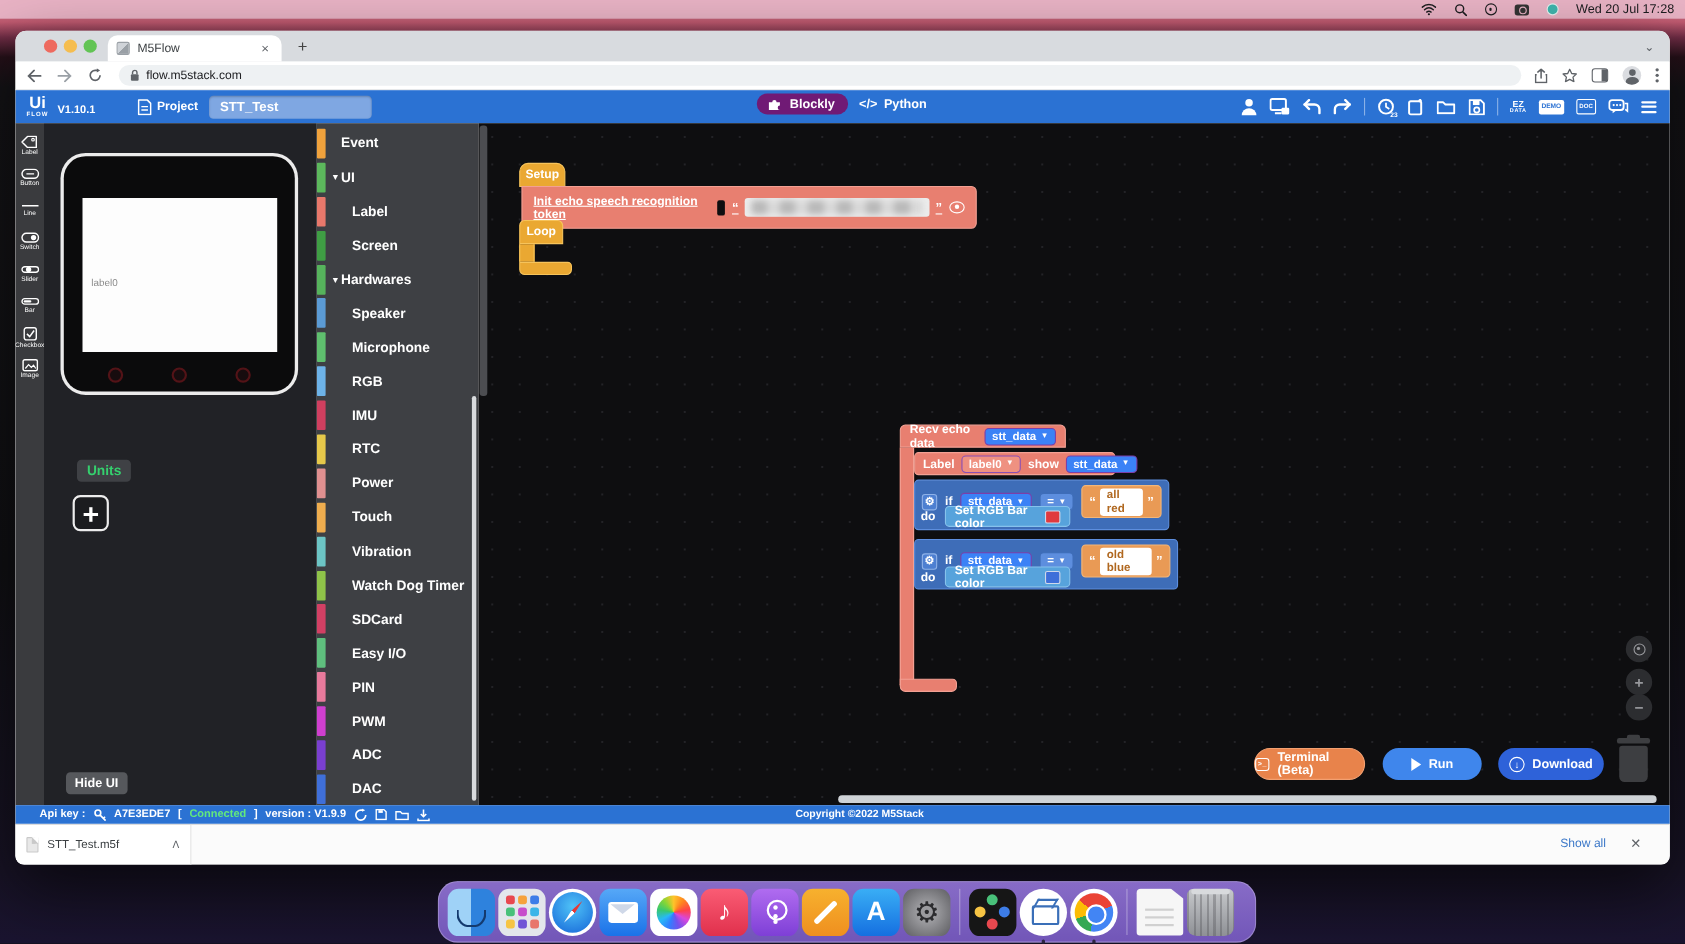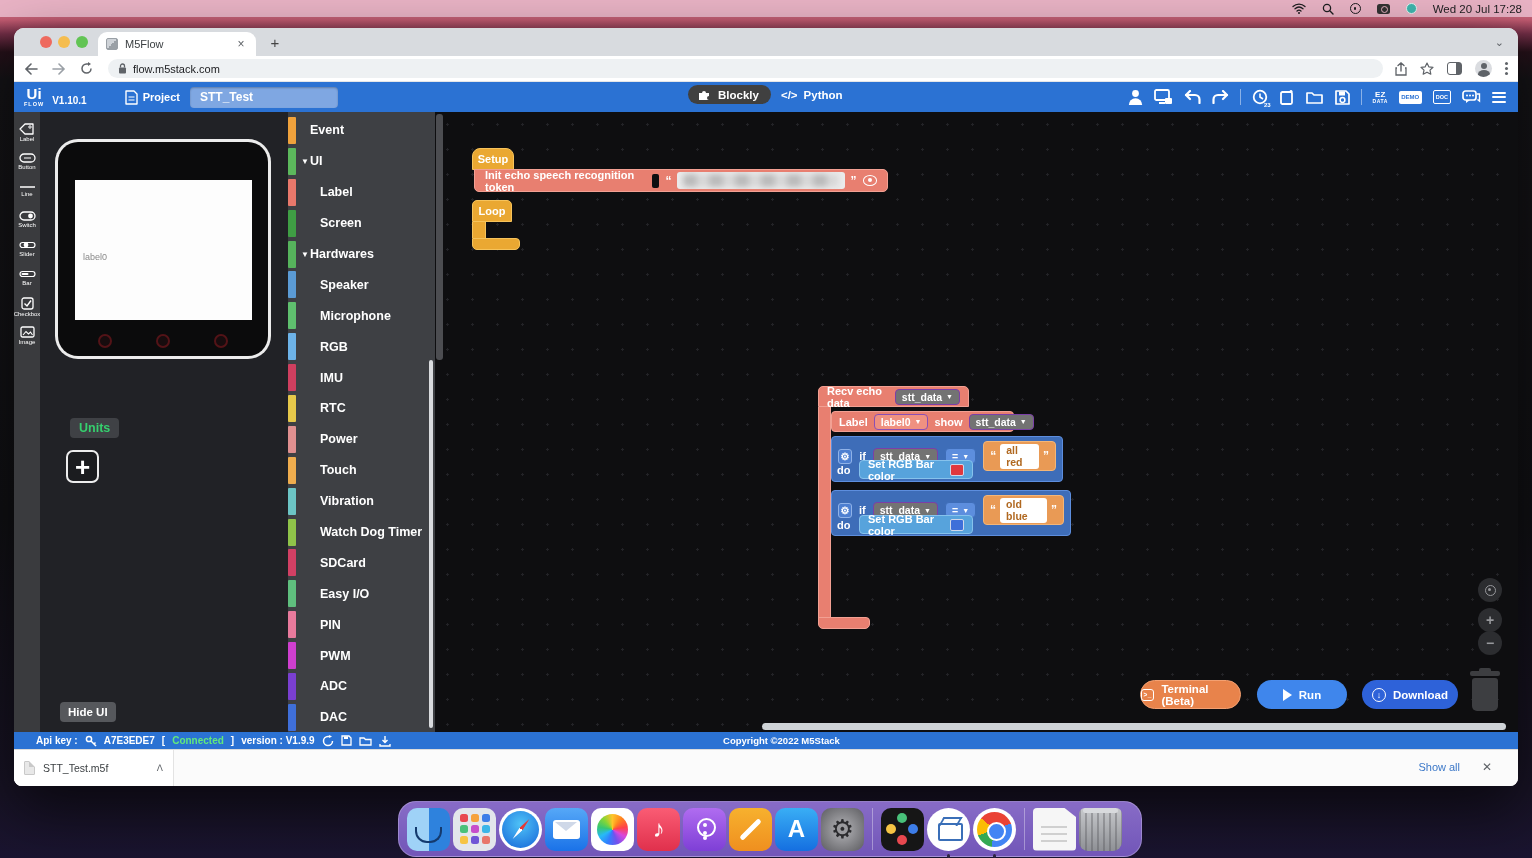--- a/index.html
+++ b/index.html
@@ -60,21 +60,21 @@
   
   #appheader { left:0; top:54px; width:1504px; height:30px; background:#2b72d3; display:flex; align-items:center; color:#fff; }
   #logo { display:flex; flex-direction:column; align-items:center; margin-left:10px; line-height:1; }
   #logo .ui { font-weight:bold; font-size:15px; letter-spacing:0; }
   #logo .flow { font-weight:bold; font-size:5.5px; letter-spacing:1px; margin-top:1px; }
   #ver { font-size:10px; font-weight:bold; margin-left:8px; margin-top:6px; }
   #project-btn { display:flex; align-items:center; gap:5px; margin-left:38px; font-size:11px; font-weight:bold; }
   #project-name { margin-left:10px; width:148px; height:21px; background:#7fa7e2; border:none; border-radius:4px;
     color:#fff; font-size:12px; font-weight:bold; padding:0 10px; font-family:"Liberation Sans",sans-serif; box-shadow:inset 0 1px 2px rgba(0,0,0,.25); }
   #mode-toggle { position:absolute; left:674px; top:3px; display:flex; align-items:center; }
-  #blockly-btn { display:flex; align-items:center; gap:6px; background:#404040; border-radius:12px; padding:3px 12px 3px 10px;
+  #blockly-btn { display:flex; align-items:center; gap:6px; background:#701a75; border-radius:12px; padding:3px 12px 3px 10px;
     font-size:11.5px; font-weight:bold; }
   #python-btn { display:flex; align-items:center; gap:6px; padding:3px 10px; font-size:11.5px; font-weight:bold; }
   #hdr-icons { margin-left:auto; display:flex; align-items:center; gap:11px; padding-right:12px; }
   .hic { display:flex; align-items:center; justify-content:center; }
   .hsep { width:1px; height:16px; background:rgba(255,255,255,.45); }
   .txtic { display:flex; flex-direction:column; align-items:center; line-height:1; font-weight:bold; }
   .txtic .t1 { font-size:8px; } .txtic .t2 { font-size:5px; letter-spacing:.5px; }
   #demo-ic { background:#fff; color:#2b72d3; font-size:6px; font-weight:bold; border-radius:2px; padding:3.5px 2.5px; }
   #doc-ic { border:1.4px solid #fff; font-size:5.5px; font-weight:bold; border-radius:2px; padding:3px 2px; }
   #menu-ic { display:flex; flex-direction:column; gap:2.5px; }
@@ -117,21 +117,21 @@
   #canvas-hscroll { position:absolute; left:327px; top:611px; width:744px; height:7px; background:#cfd3d7; border-radius:4px; }
 
   
   .blk { position:absolute; color:#fff; font-size:11px; font-weight:bold; }
   .yellow { background:#eaa832; border:1px solid #f6c35b; }
   .salmon { background:#e87f70; border:1px solid #f2a093; }
   .blue   { background:#3e6db8; border:1px solid #5d8ede; }
   .ltblue { background:#57a3dc; border:1px solid #86c2ec; }
   .dd { display:inline-flex; align-items:center; gap:4px; border-radius:4px; padding:1px 6px; font-size:10.5px; font-weight:bold; color:#fff; }
   .dd .car { font-size:7px; }
-  .dd.purple { background:#737373; border:1.3px solid #7b3fa8; }
+  .dd.purple { background:#3b82f6; border:1.3px solid #7b3fa8; }
   .dd.salm { background:#ef9181; border:1.3px solid #8a4fb5; }
   .dd.blueop { background:#5d8ede; border:1.3px solid #3e6db8; }
   .qm { font-size:12px; font-weight:bold; color:#fff; }
   .strblk { background:#e99a55; border:1px solid #f3b678; border-radius:4px; display:inline-flex; align-items:center; gap:4px; padding:1.5px 6px; }
   .strblk .pill { background:#fff; border-radius:3px; color:#b06820; font-size:10.5px; font-weight:bold; padding:0.5px 6px; }
   .gear { width:15px; height:15px; border-radius:3px; background:#4d7fd1; border:1.3px solid #8fb2e8;
     color:#fff; font-size:10px; display:flex; align-items:center; justify-content:center; }
   .swatch { width:17px; height:12px; border-radius:2px; border:1px solid #cfd8ea; }
   .eye { width:16px; height:11px; border:1.6px solid #fff; border-radius:50%; position:relative; }
   .eye::after { content:""; position:absolute; left:4.5px; top:2px; width:4px; height:4px; background:#fff; border-radius:50%; }
@@ -597,21 +597,21 @@
     </div>
 
     <div id="canvas" class="abs">
       <div id="canvas-vscroll"></div>
       <div id="canvas-hscroll"></div>
 
       <div class="blk yellow" style="left:37px; top:36px; width:42px; height:22px; border-radius:8px 8px 0 0; display:flex; align-items:center; justify-content:center;">
           <span>Setup</span>
         </div>
 
-      <div class="blk salmon" style="left:39px; top:57px; width:414px; height:23px; border-radius:0 5px 5px 5px; display:flex; align-items:center; gap:6px; padding:0 10px;">
+      <div class="blk salmon" style="left:39px; top:57px; width:414px; height:39px; border-radius:0 5px 5px 5px; display:flex; align-items:center; gap:6px; padding:0 10px;text-decoration:underline;">
         <span>Init echo speech recognition token</span>
         <span class="notch"></span>
         <span class="qm">“</span>
         <span class="blur-field" style="width:188px; height:17px;">
             <i></i>
           </span>
         <span class="qm">”</span>
         <span class="eye"></span>
       </div>
 

